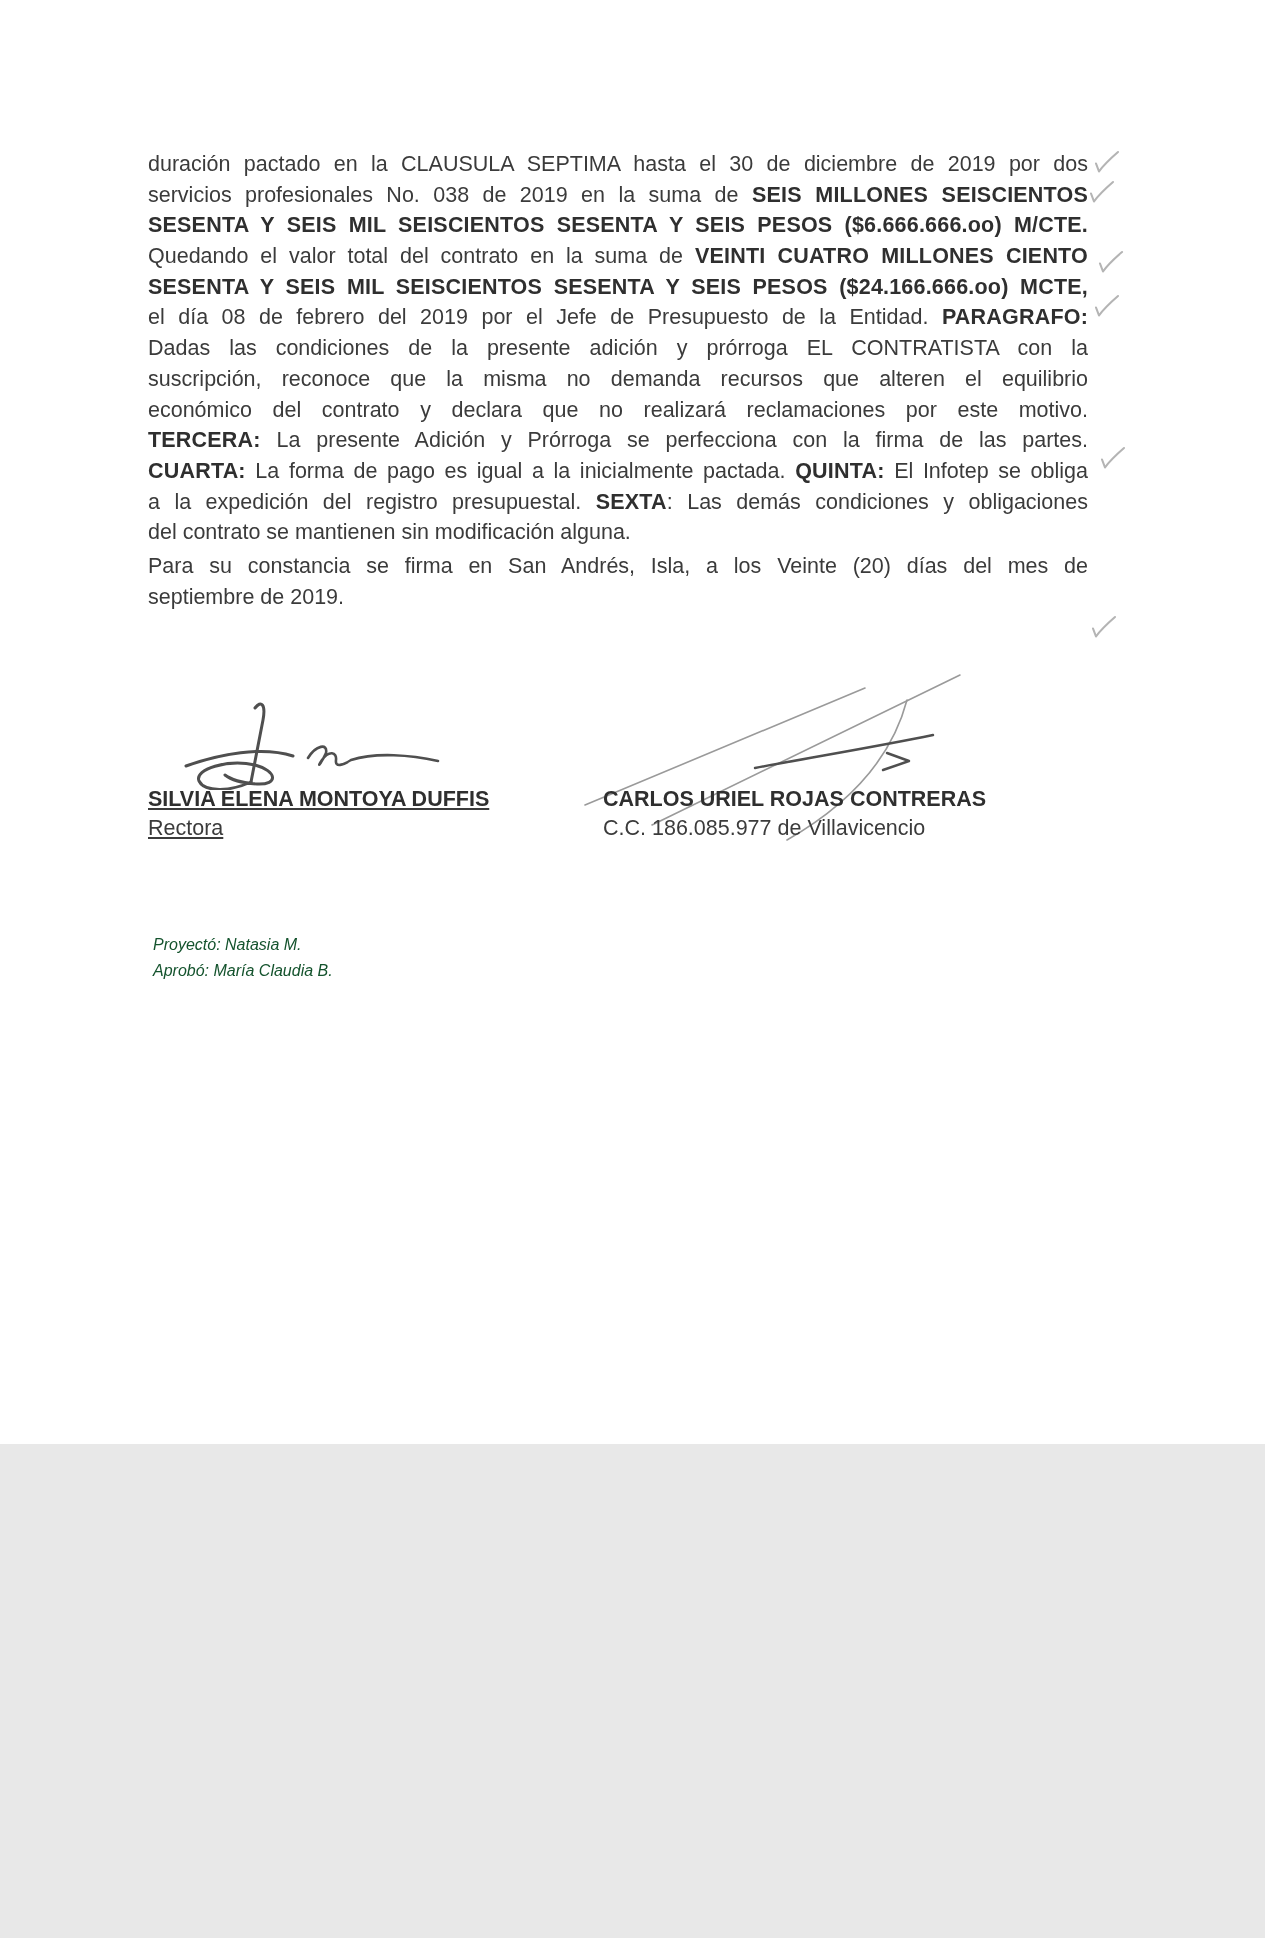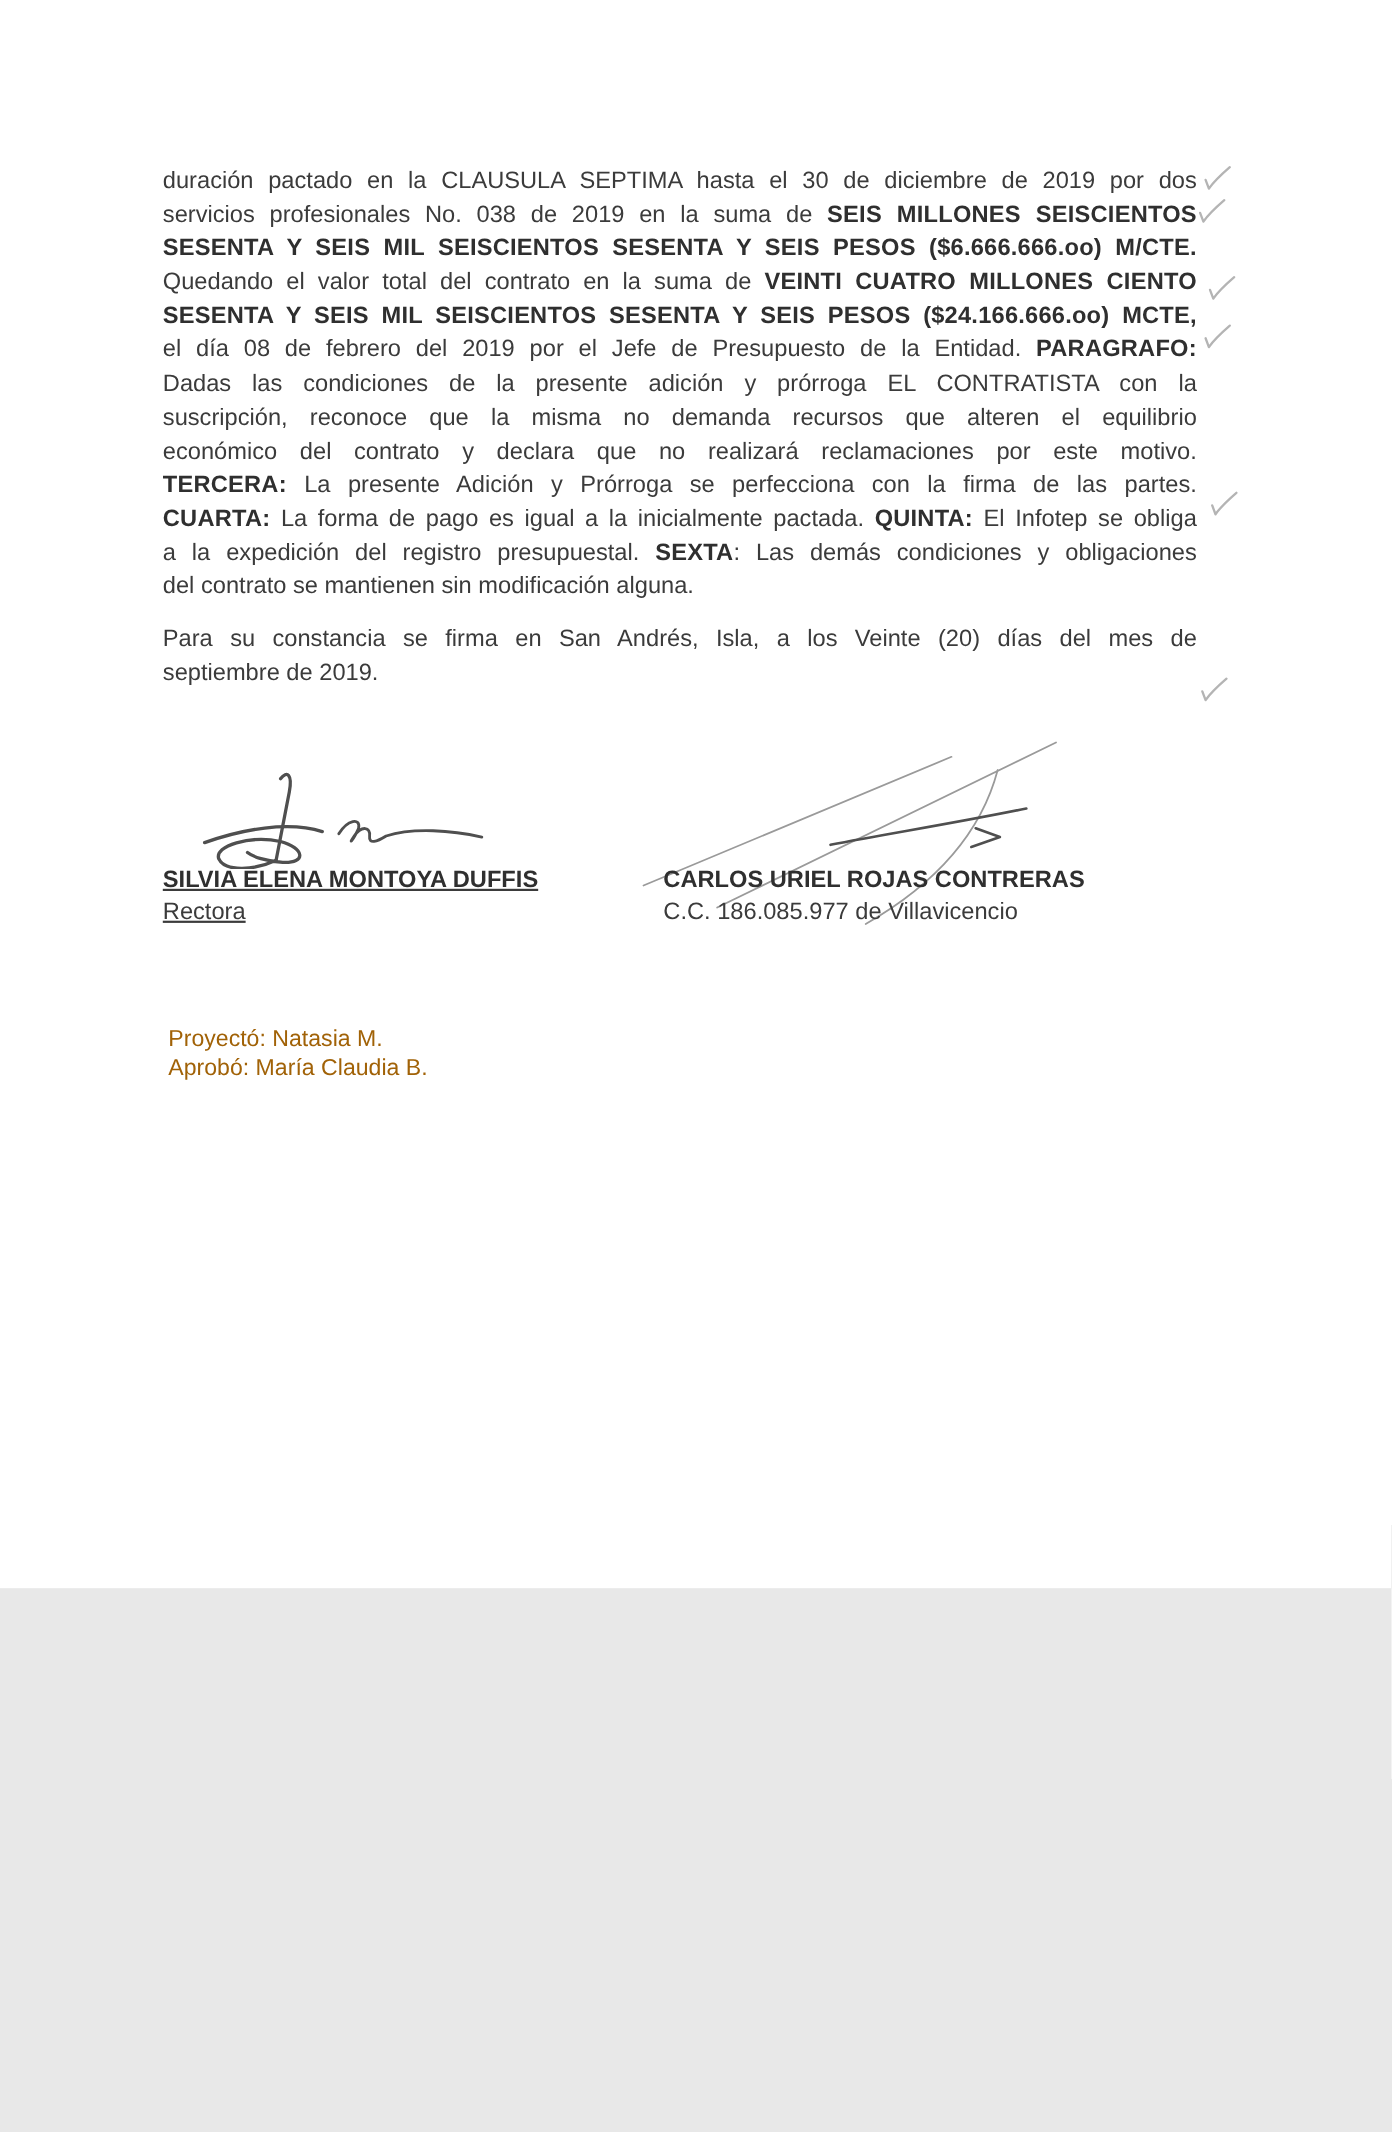--- a/index.html
+++ b/index.html
@@ -23,22 +23,22 @@
   }
   .line.just{text-align:justify;text-align-last:justify;}
   .line b{font-weight:700;color:var(--ink-bold,#2f2f2f);letter-spacing:.2px;}
   .sig{position:absolute;}
   .sig path{fill:none;stroke-linecap:round;stroke-linejoin:round;}
   .sig-label{position:absolute;font-size:21.5px;line-height:28.5px;}
   .sig-name{font-weight:700;color:var(--ink-bold,#2f2f2f);}
   .sig-detail{color:var(--ink,#3b3b3b);}
   .footer{
     position:absolute;left:153px;top:932px;
-    font-size:21px;line-height:26px;
-    color:#a16207;
+    font-style:italic;font-size:16px;line-height:26px;
+    color:#14532d;
   }
   .pagenum{
     position:absolute;left:1058px;top:1772px;width:40px;text-align:center;
     font-family:"Liberation Serif",serif;font-size:22px;color:#3c3c3c;
   }
   .check{position:absolute;}
   .check path{fill:none;stroke:var(--pencil,#b4b4b4);stroke-width:2.1;stroke-linecap:round;stroke-linejoin:round;}
 </style>
 </head>
 <body>
@@ -54,21 +54,21 @@
         <div class="line just"><b>SESENTA Y SEIS MIL SEISCIENTOS SESENTA Y SEIS PESOS ($24.166.666.oo) MCTE,</b></div>
         <div class="line just"><span>el día 08 de febrero del 2019  por el Jefe de Presupuesto de la Entidad. </span><b>PARAGRAFO:</b></div>
         <div class="line just"><span>Dadas las condiciones de la presente adición y prórroga EL CONTRATISTA con la</span></div>
         <div class="line just"><span>suscripción, reconoce que la misma no demanda recursos que alteren el equilibrio</span></div>
         <div class="line just"><span>económico del contrato y declara que no realizará reclamaciones por este motivo.</span></div>
         <div class="line just"><b>TERCERA:</b><span> La presente Adición y Prórroga se perfecciona con la firma de las partes.</span></div>
         <div class="line just"><b>CUARTA:</b><span> La forma de pago es igual a la inicialmente pactada. </span><b>QUINTA:</b><span> El Infotep se obliga</span></div>
         <div class="line just"><span>a la expedición del registro presupuestal. </span><b>SEXTA</b><span>: Las demás condiciones y obligaciones</span></div>
         <div class="line"><span>del contrato se mantienen sin modificación alguna.</span></div>
       </div>
-      <div class="para" style="margin-top: 17px;">
+      <div class="para" style="margin-top: 3px;">
         <div class="line just"><span>Para su constancia se firma en San Andrés, Isla, a los Veinte (20) días del mes de</span></div>
         <div class="line"><span>septiembre de 2019.</span></div>
       </div>
     </div>
 
   <svg class="sig" style="left:180px;top:698px;" width="265" height="92" viewBox="0 0 265 92">
     <g stroke="var(--sig-dark,#4f4f4f)" stroke-width="3">
       <path d="M75 10 C81 2 86 6 83 22 L71 84"></path>
       <path d="M6 68 C40 56 82 48 113 58"></path>
       <path d="M71 84 C52 93 25 95 19 83 C14 71 48 61 75 67 C97 73 99 87 77 86 C62 85 50 81 45 77"></path>

